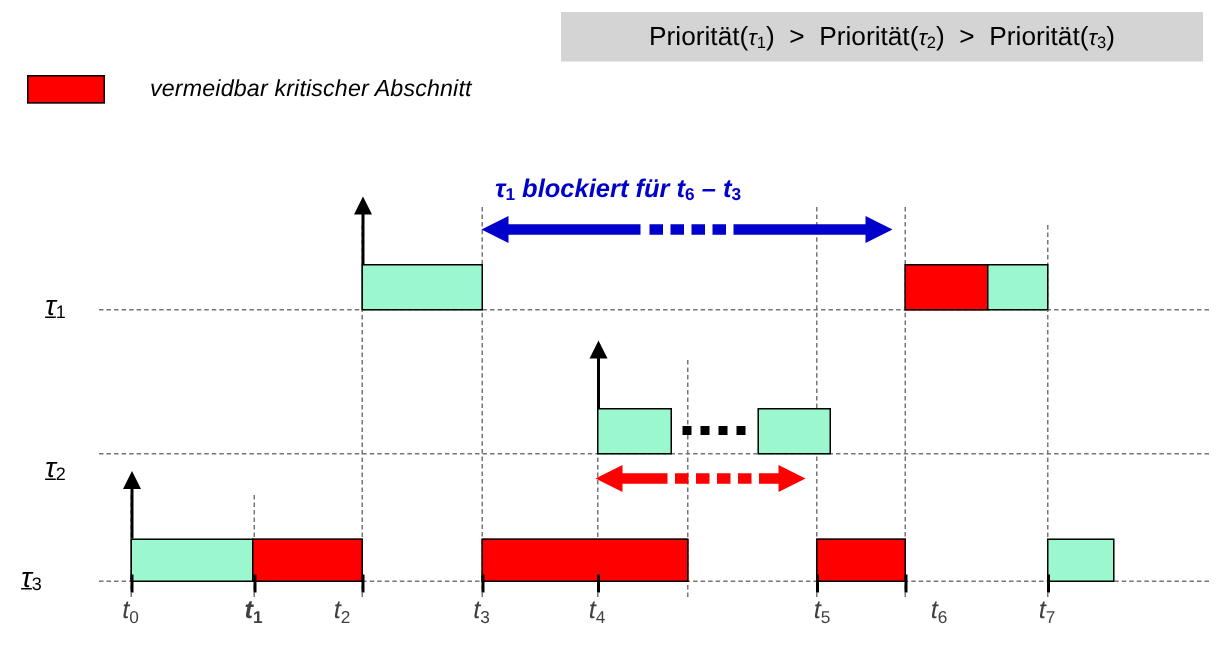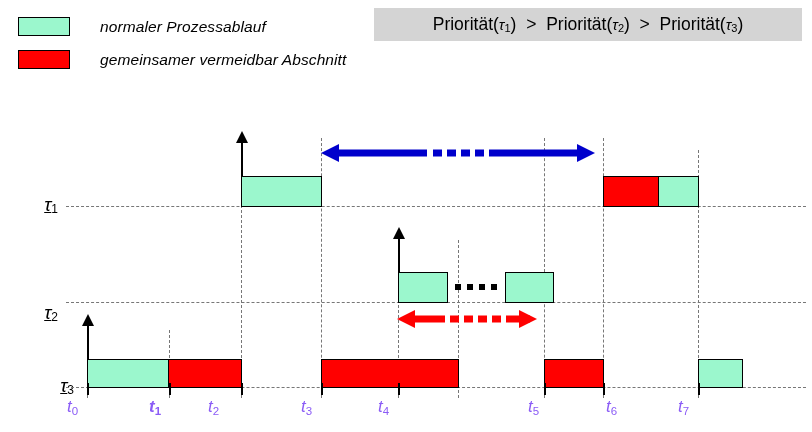--- a/index.html
+++ b/index.html
@@ -33,28 +33,28 @@
   .baseline{
     position:absolute;height:0;border-top:1.2px dashed #777;
   }
   .gridline{
     position:absolute;width:0;border-left:1.2px dashed #777;
   }
   .tick{position:absolute;width:0;border-left:2px solid #000;}
 
   .rowlabel{
     position:absolute;font-style:italic;font-size:19px;color:#000;
-    text-align:right;
+    text-align:center;
     text-decoration:underline;
   }
   .rowlabel .sub{font-size:12px;}
 
   .ticklabel{
-    position:absolute;font-style:italic;font-size:17px;color:#8b5cf6;
-    text-align:left;white-space:nowrap;
+    position:absolute;font-style:italic;font-size:17px;color:#404040;
+    text-align:center;white-space:nowrap;
   }
   .ticklabel .sub{font-size:11.5px;vertical-align:-3px;font-style:normal;}
 
   
   .blk{position:absolute;border:1.6px solid #000;box-sizing:border-box;}
   .blk.green{background:#9bf7cd;}
   .blk.red{background:#ff0000;}
 
   
   .arrival{position:absolute;width:0;border-left:2.6px solid #000;}
@@ -68,28 +68,24 @@
 
   
   .blkdots{position:absolute;display:flex;align-items:center;gap:6px;}
   .blkdots i{display:block;width:6px;height:6px;background:#000;}
 </style>
 </head>
 <body>
 
 <div id="stage">
 
-  <div class="legend-row" style="left:18px;top:17px;">
-    <span class="swatch" style="background:#9bf7cd;"></span>
-    <span class="legend-label">normaler Prozessablauf</span>
-  </div>
 
   <div class="legend-row" style="left:18px;top:50px;">
     <span class="swatch" style="background:#ff0000;"></span>
-    <span class="legend-label">gemeinsamer vermeidbar Abschnitt</span>
+    <span class="legend-label">vermeidbar kritischer Abschnitt</span>
   </div>
 
   <div id="priority-box">
     <span id="priority-text">
       <span>Priorität(<span class="tau-i">τ<span class="sub">1</span></span>)</span>
       <span>&nbsp;&gt;&nbsp;</span>
       <span>Priorität(<span class="tau-i">τ<span class="sub">2</span></span>)</span>
       <span>&nbsp;&gt;&nbsp;</span>
       <span>Priorität(<span class="tau-i">τ<span class="sub">3</span></span>)</span>
     </span>
@@ -127,21 +123,21 @@
 
     <div class="blk green" style="left:398px;top:272px;width:50px;height:31px;"></div>
     <div class="blkdots" style="left:455px;top:284px;">
       <i></i>
         <i></i>
         <i></i>
         <i></i>
     </div>
     <div class="blk green" style="left:505px;top:272px;width:49px;height:31px;"></div>
 
-    <div class="rowlabel" style="left:32px;top:375px;width:42px;">
+    <div class="rowlabel" style="left:0;top:375px;width:42px;">
       τ<span class="sub">3</span>
     </div>
     <div class="baseline" style="left:66px;top:387px;width:740px;"></div>
 
     <div class="arrival" style="left:87px;top:325px;height:62px;"></div>
 
     <div class="blk green" style="left:87px;top:359px;width:82px;height:29px;"></div>
     <div class="blk red" style="left:168px;top:359px;width:74px;height:29px;"></div>
     <div class="blk red" style="left:321px;top:359px;width:138px;height:29px;"></div>
     <div class="blk red" style="left:544px;top:359px;width:60px;height:29px;"></div>
@@ -158,20 +154,23 @@
 
     <div class="ticklabel" style="left:67px;top:397px;width:40px;">t<span class="sub">0</span></div>
     <div class="ticklabel" style="left:149px;top:397px;width:40px;font-weight:bold;">t<span class="sub">1</span></div>
     <div class="ticklabel" style="left:208px;top:397px;width:40px;">t<span class="sub">2</span></div>
     <div class="ticklabel" style="left:301px;top:397px;width:40px;">t<span class="sub">3</span></div>
     <div class="ticklabel" style="left:378px;top:397px;width:40px;">t<span class="sub">4</span></div>
     <div class="ticklabel" style="left:528px;top:397px;width:40px;">t<span class="sub">5</span></div>
     <div class="ticklabel" style="left:606px;top:397px;width:40px;">t<span class="sub">6</span></div>
     <div class="ticklabel" style="left:678px;top:397px;width:40px;">t<span class="sub">7</span></div>
 
+    <div class="annot-label" style="left:330px;top:116px;color:#0000cc;font-size:17px;font-weight:bold;">
+      τ<span class="sub" style="font-size:11.5px;">1</span> blockiert für t<span class="sub" style="font-size:11.5px;">6</span> – t<span class="sub" style="font-size:11.5px;">3</span>
+    </div>
 
     <svg style="position:absolute;left:313px;top:138px;" width="300" height="30">
 
       <polygon points="8,15 26,6 26,24" fill="#0000cc"></polygon>
 
       <rect x="24" y="11.5" width="90" height="7" fill="#0000cc"></rect>
 
       <rect x="120" y="11.5" width="9" height="7" fill="#0000cc"></rect>
       <rect x="134" y="11.5" width="9" height="7" fill="#0000cc"></rect>
       <rect x="148" y="11.5" width="9" height="7" fill="#0000cc"></rect>

